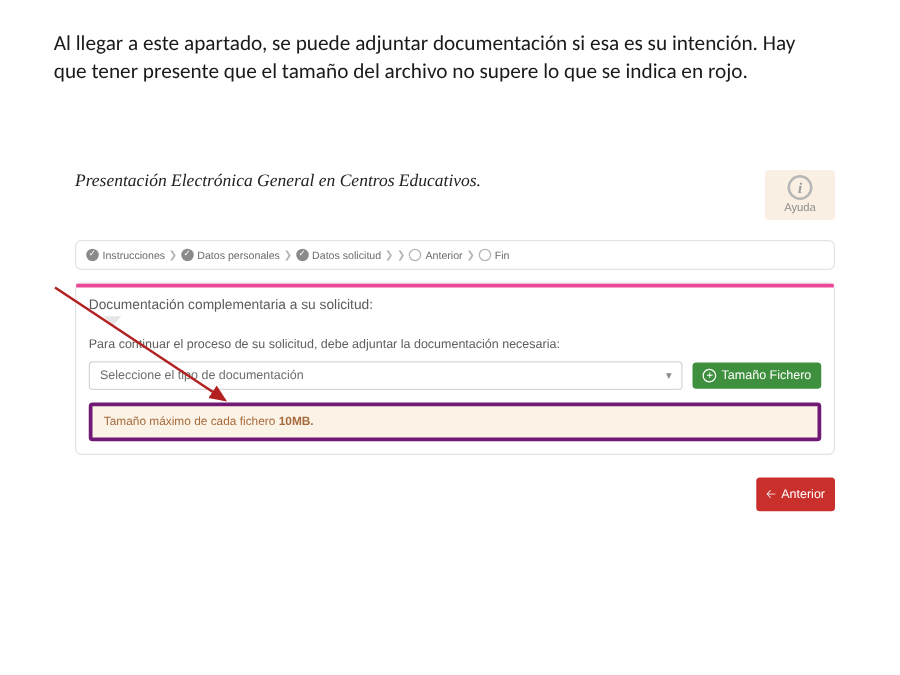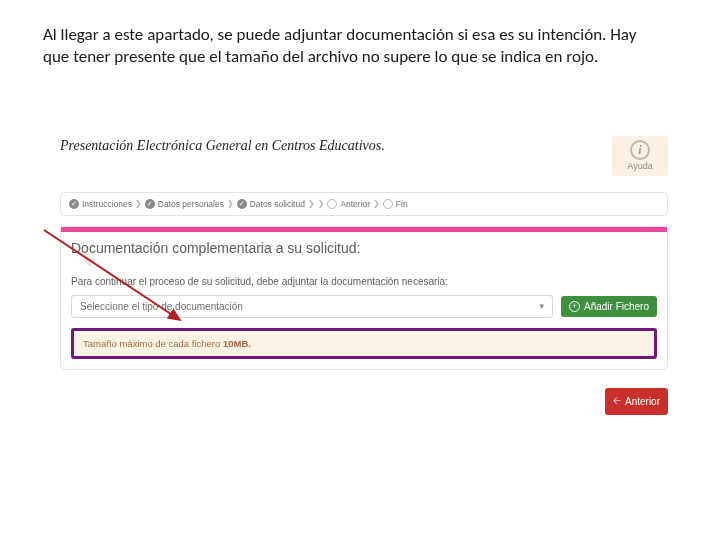--- a/index.html
+++ b/index.html
@@ -11,21 +11,21 @@
   .page-title { font-family:"Times New Roman",serif; font-style:italic; font-size:14px; color:#222; flex:1; padding-top:2px;}
   .help-box { width:56px; text-align:center; background:#f9efe2; border-radius:3px; padding:4px 0 4px 0; color:#8c8c8c; font-size:9px; line-height:1.1; }
   .help-box .i { width:20px; height:20px; margin:0 auto 2px auto; border:2px solid #b7b7b7; border-radius:50%; font-family:Georgia,serif; font-style:italic; font-weight:bold; color:#9a9a9a; font-size:12px; line-height:16px; }
   .panel { margin:6px 8px 10px 8px; border:1px solid #e4e4e4; border-radius:5px; background:#fff; }
   .wizard { padding:6px 8px; display:flex; align-items:center; gap:3px; flex-wrap:nowrap; overflow:hidden; }
   .step { display:inline-flex; align-items:center; gap:3px; font-size:8.5px; color:#6b6b6b; white-space:nowrap; }
   .step .dot { width:10px; height:10px; border-radius:50%; background:#8a8a8a; color:#fff; font-size:7px; line-height:10px; text-align:center; }
   .step .dot.hollow { background:#fff; border:1px solid #b3b3b3; line-height:8px; color:#b3b3b3;}
   .step.active { background:#3a3a3a; color:#fff; padding:3px 7px; border-radius:3px; font-size:8.5px; }
   .chev { font-size:8px; color:#b5b5b5; }
-  .section-head { padding:8px 10px 4px 10px; border-top:5px solid #ec4899; font-size:14px; color:#5b5b5b; }
+  .section-head { padding:8px 10px 4px 10px; border-top:3px solid #ec4899; font-size:11px; color:#5b5b5b; }
   .pointer-row { position:relative; height:10px; }
   .pointer { position:absolute; left:22px; top:-1px; width:0; height:0; border-left:7px solid transparent; border-right:7px solid transparent; border-top:8px solid #e6e6e6; }
   .instr { padding:6px 10px 8px 10px; font-size:10px; color:#5e5e5e; }
   .select-row { display:flex; gap:8px; padding:0 10px 10px 10px; align-items:center; }
   .fake-select { flex:1; border:1px solid #d6d6d6; border-radius:3px; padding:5px 8px; font-size:10px; color:#6e6e6e; background:#fff; display:flex; align-items:center; justify-content:space-between; }
   .fake-select .chev-down { font-size:9px; color:#8a8a8a; }
   .btn { display:inline-flex; align-items:center; gap:4px; font-size:10px; color:#fff; border-radius:3px; padding:5px 8px; cursor:pointer; border:none; }
   .btn.green { background:#3e8f3e; }
   .btn.green .plus { width:11px; height:11px; border:1.5px solid #fff; border-radius:50%; line-height:8px; font-size:9px; text-align:center; }
   .btn.red { background:#c9302c; }
@@ -87,21 +87,21 @@
           <div class="pointer"></div>
         </div>
       <div class="instr">Para continuar el proceso de su solicitud, debe adjuntar la documentación necesaria:</div>
       <div class="select-row">
         <div class="fake-select">
           <span>Seleccione el tipo de documentación</span>
           <span class="chev-down">▾</span>
         </div>
         <button class="btn green">
           <span class="plus">+</span>
-          <span>Añadir Fichero</span>
+          <span>Tamaño Fichero</span>
         </button>
       </div>
       <div class="warn-box">
         <span>Tamaño máximo de cada fichero </span><b>10MB.</b>
       </div>
     </div>
 
     <div class="nav-row">
       <button class="btn red">
         <span>🡠</span>

